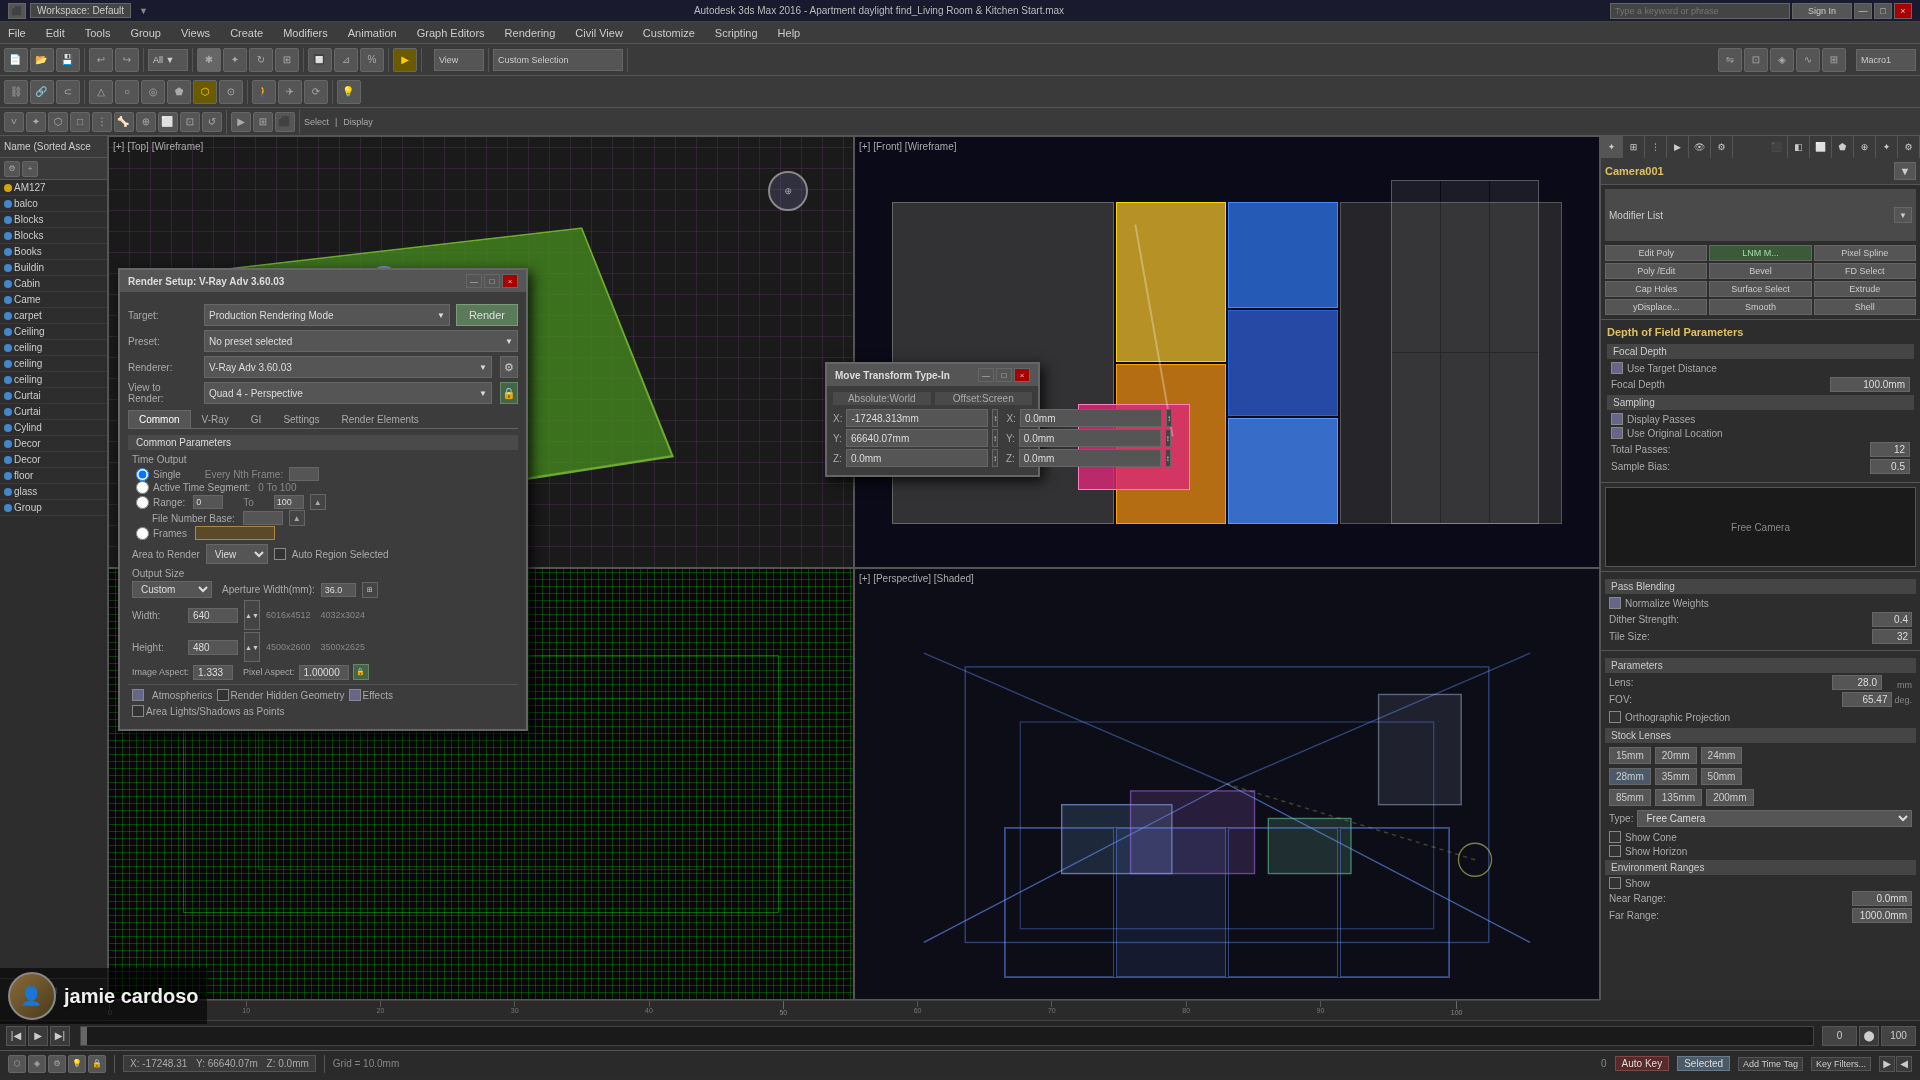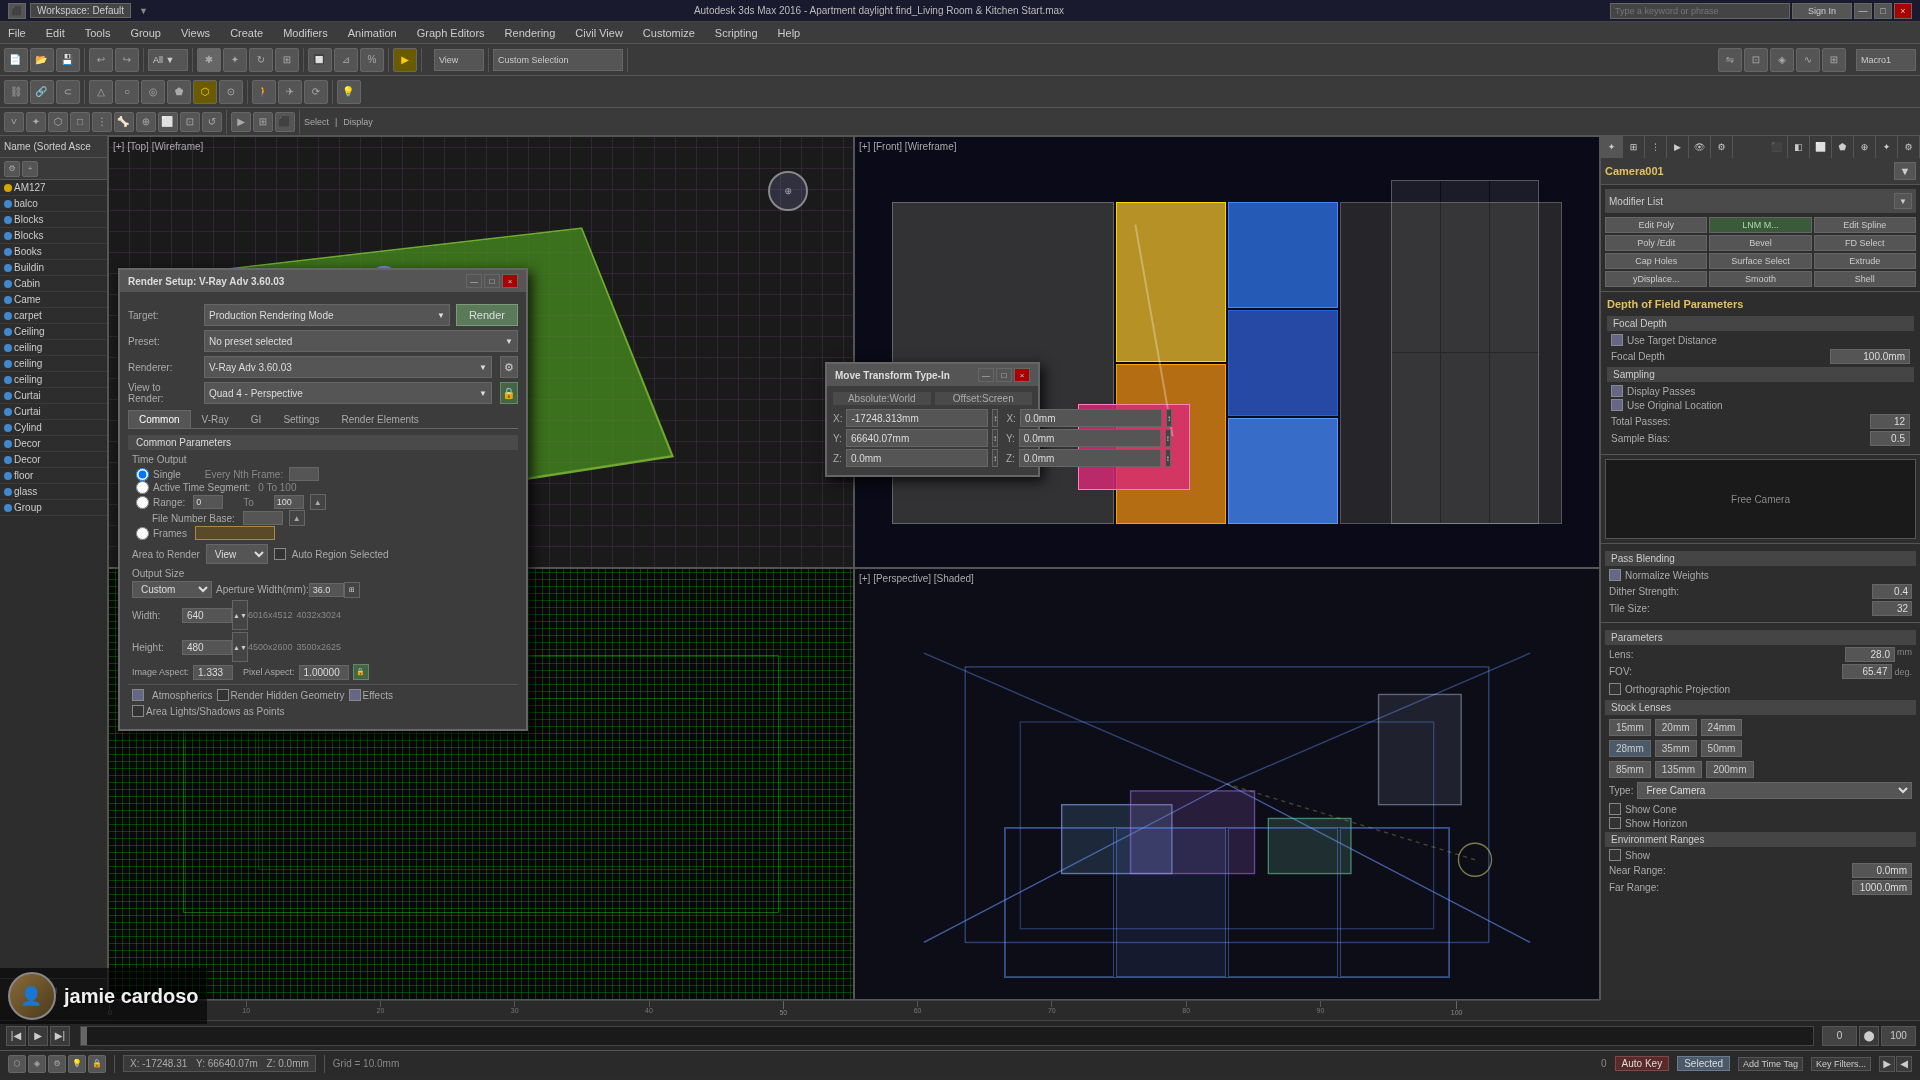--- a/index.html
+++ b/index.html
@@ -75,21 +75,21 @@
     .rd-render-btn { background: #5a7a5a; border: 1px solid #7a9a7a; color: #ddd; padding: 4px 12px; font-size: 11px; cursor: pointer; }
     #render-tabs { display: flex; margin: 6px 0 0; border-bottom: 1px solid #666; }
     .rtab-btn { padding: 3px 10px; font-size: 10px; color: #aaa; cursor: pointer; border: 1px solid transparent; border-bottom: none; }
     .rtab-btn.active { background: #555; color: #fff; border-color: #666; }
     .rd-section-title { background: #4a4a4a; padding: 2px 8px; font-size: 10px; color: #ddd; margin: 6px 0 4px; }
     .radio-row { display: flex; align-items: center; gap: 4px; padding: 0 4px; font-size: 10px; color: #aaa; }
     .rd-area-row { display: flex; align-items: center; gap: 6px; margin: 4px 0; padding: 0 4px; }
     .area-dropdown { background: #555; border: 1px solid #666; color: #ddd; font-size: 10px; padding: 1px 4px; height: 20px; }
     .rd-output { padding: 0 4px; }
     .output-label { font-size: 10px; color: #aaa; margin: 4px 0 2px; }
-    .output-row { display: flex; align-items: center; margin: 2px 0; }
+    .output-row { display: flex; align-items: center; gap: 6px; margin: 2px 0; }
     .output-row label { font-size: 10px; color: #aaa; min-width: 50px; }
     .output-row input { background: #555; border: 1px solid #666; color: #ddd; font-size: 10px; padding: 1px 4px; width: 50px; }
     .output-row .big-res { font-size: 9px; color: #888; }
 
     
     #transform-dialog { position: absolute; left: 825px; top: 362px; width: 215px; background: #3c3c3c; border: 2px solid #666; box-shadow: 4px 4px 12px rgba(0,0,0,0.8); z-index: 100; }
     #transform-dialog-title { background: #555; padding: 4px 8px; display: flex; justify-content: space-between; align-items: center; cursor: move; }
     #transform-dialog-body { padding: 6px; }
     .tf-col-header { display: flex; gap: 4px; margin-bottom: 4px; }
     .tf-col-label { flex: 1; font-size: 10px; color: #aaa; text-align: center; background: #4a4a4a; padding: 1px; }
@@ -460,28 +460,28 @@
         <div class="rtab">⚙</div>
       </div>
     </div>
 
     <div style="padding:4px;border-bottom:1px solid #555;display:flex;justify-content:space-between;align-items:center;background:#3a3a3a;">
       <span style="font-size:11px;color:#e0c060;font-weight:bold;">Camera001</span>
       <div style="width:22px;height:18px;background:#555;border:1px solid #666;display:flex;align-items:center;justify-content:center;cursor:pointer;">▼</div>
     </div>
 
     <div style="padding:4px;border-bottom:1px solid #555;">
-      <div style="display:flex;justify-content:space-between;align-items:center;background:#4a4a4a;padding:4px 4px;">
+      <div style="display:flex;justify-content:space-between;align-items:center;background:#4a4a4a;padding:18px 4px;">
         <span style="font-size:10px;color:#ccc;">Modifier List</span>
         <div style="width:18px;height:16px;background:#555;border:1px solid #666;display:flex;align-items:center;justify-content:center;font-size:8px;cursor:pointer;">▼</div>
       </div>
       <div style="margin-top:4px;display:grid;grid-template-columns:1fr 1fr 1fr;gap:2px;">
         <div class="mod-btn">Edit Poly</div>
         <div class="mod-btn" style="background:#3a5a3a;color:#aaddaa;">LNM M...</div>
-        <div class="mod-btn">Edit Spline</div>
+        <div class="mod-btn">Pixel Spline</div>
         <div class="mod-btn">Poly /Edit</div>
         <div class="mod-btn">Bevel</div>
         <div class="mod-btn">FD Select</div>
         <div class="mod-btn">Cap Holes</div>
         <div class="mod-btn">Surface Select</div>
         <div class="mod-btn">Extrude</div>
         <div class="mod-btn">yDisplace...</div>
         <div class="mod-btn">Smooth</div>
         <div class="mod-btn">Shell</div>
       </div>
@@ -541,21 +541,21 @@
         <span class="param-label">Tile Size:</span>
         <input type="text" class="param-value pass-input" value="32" style="">
       </div>
     </div>
 
 
     <div id="params-section">
       <div class="section-title">Parameters</div>
       <div class="param-row">
         <span class="param-label">Lens:</span>
-        <div style="display:flex;align-items:flex-start;gap:2px;">
+        <div style="display:flex;align-items:flex-end;gap:15px;">
           <input type="text" class="param-value" value="28.0" style="width: 50px;">
           <span style="font-size:9px;color:#888;">mm</span>
         </div>
       </div>
       <div class="param-row">
         <span class="param-label">FOV:</span>
         <div style="display:flex;align-items:center;gap:2px;">
           <input type="text" class="param-value" value="65.47" style="width: 50px;">
           <span style="font-size:9px;color:#888;">deg.</span>
         </div>

